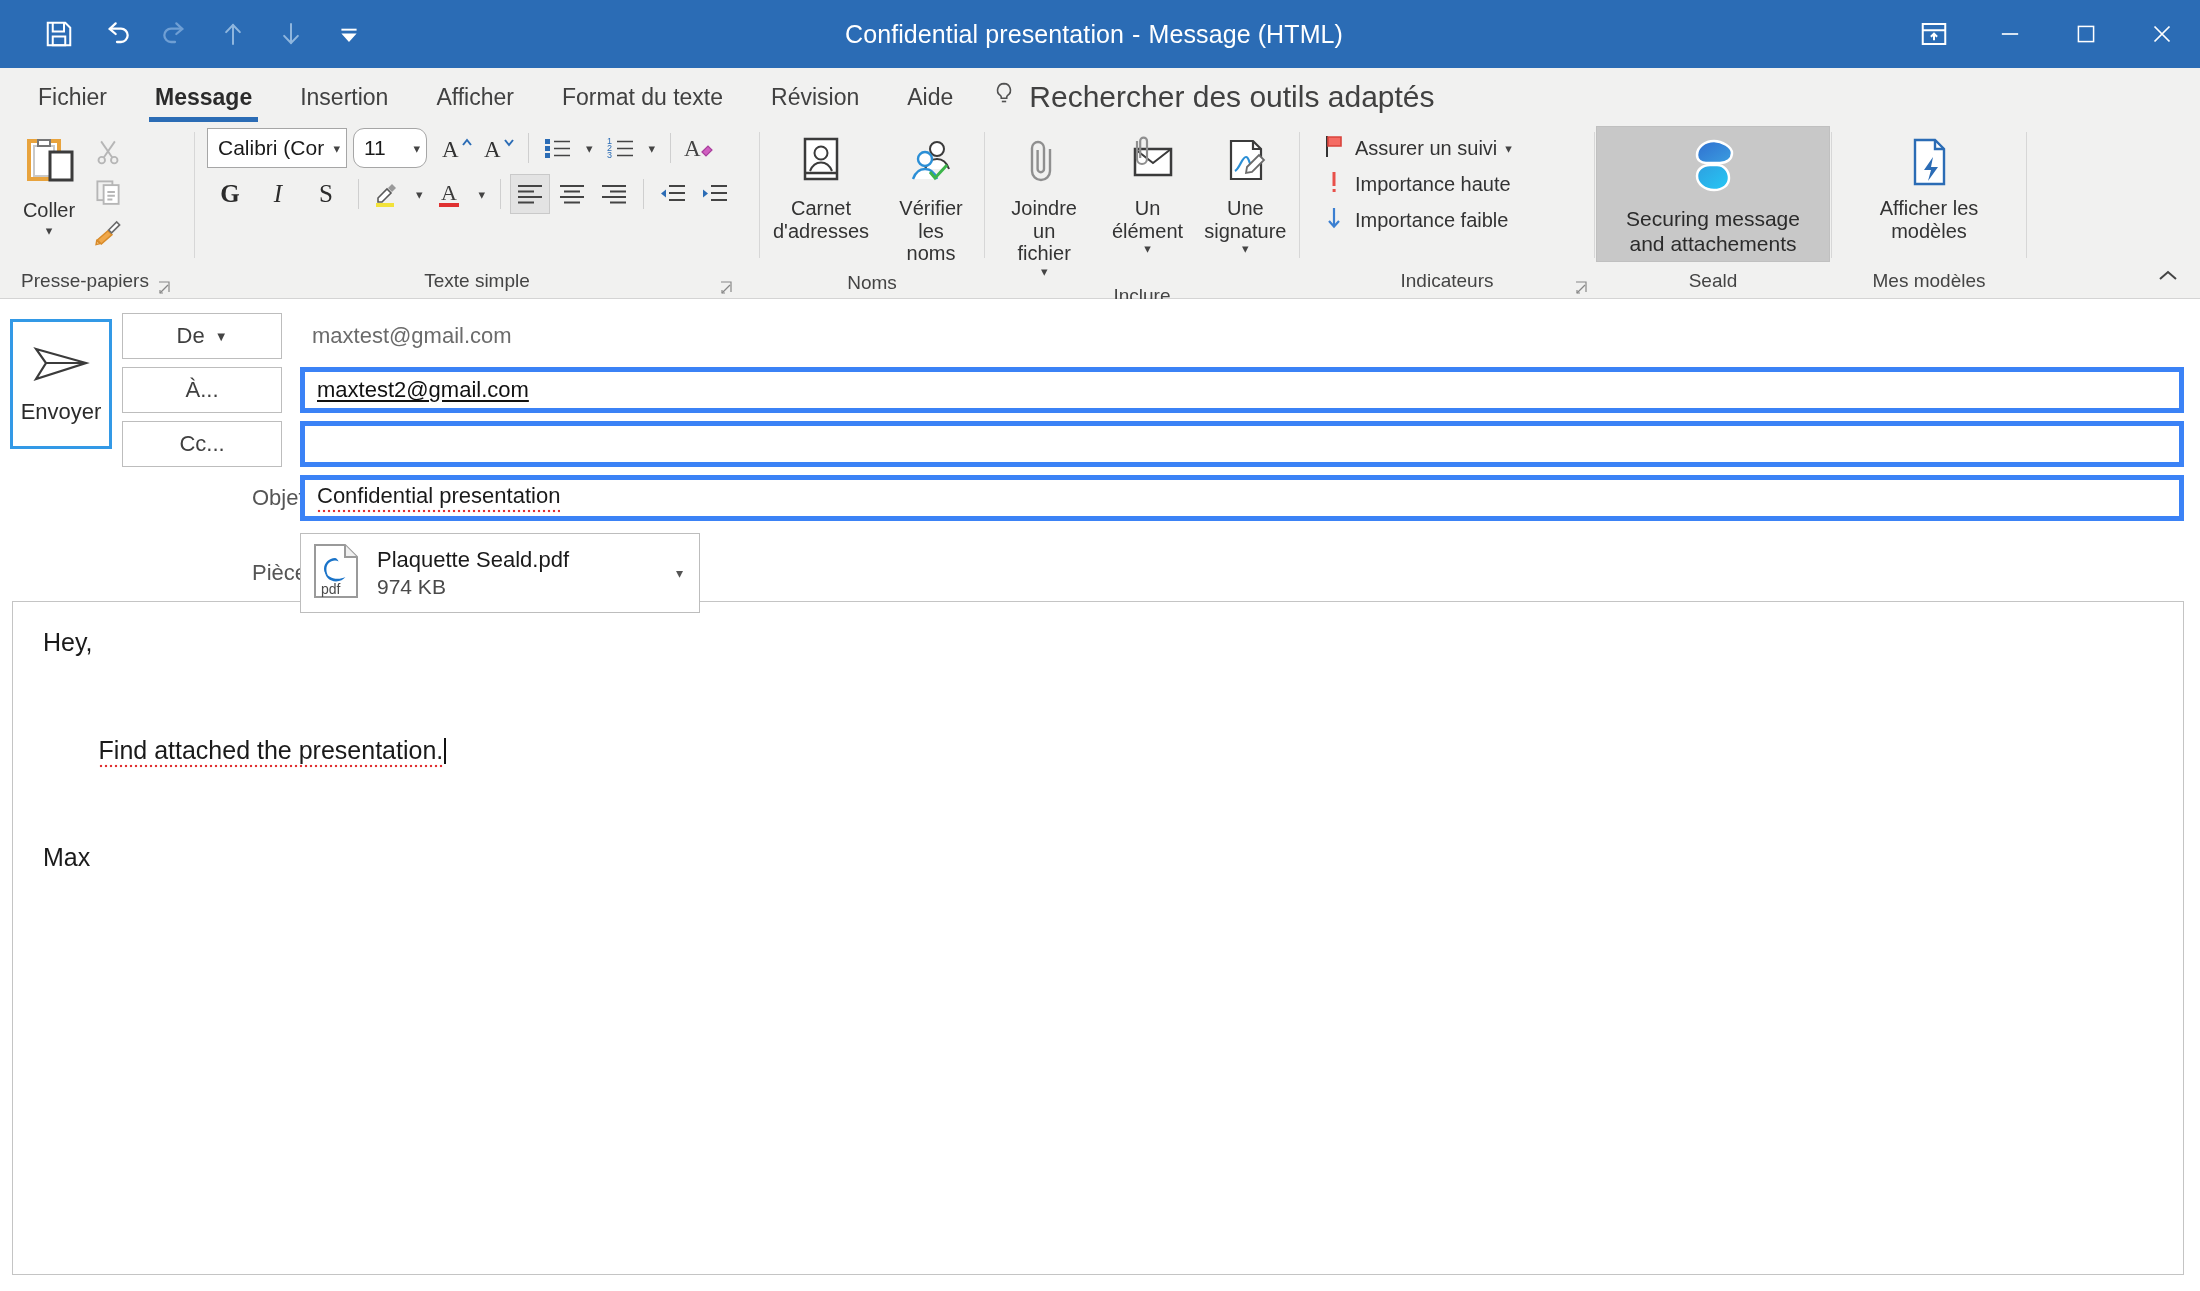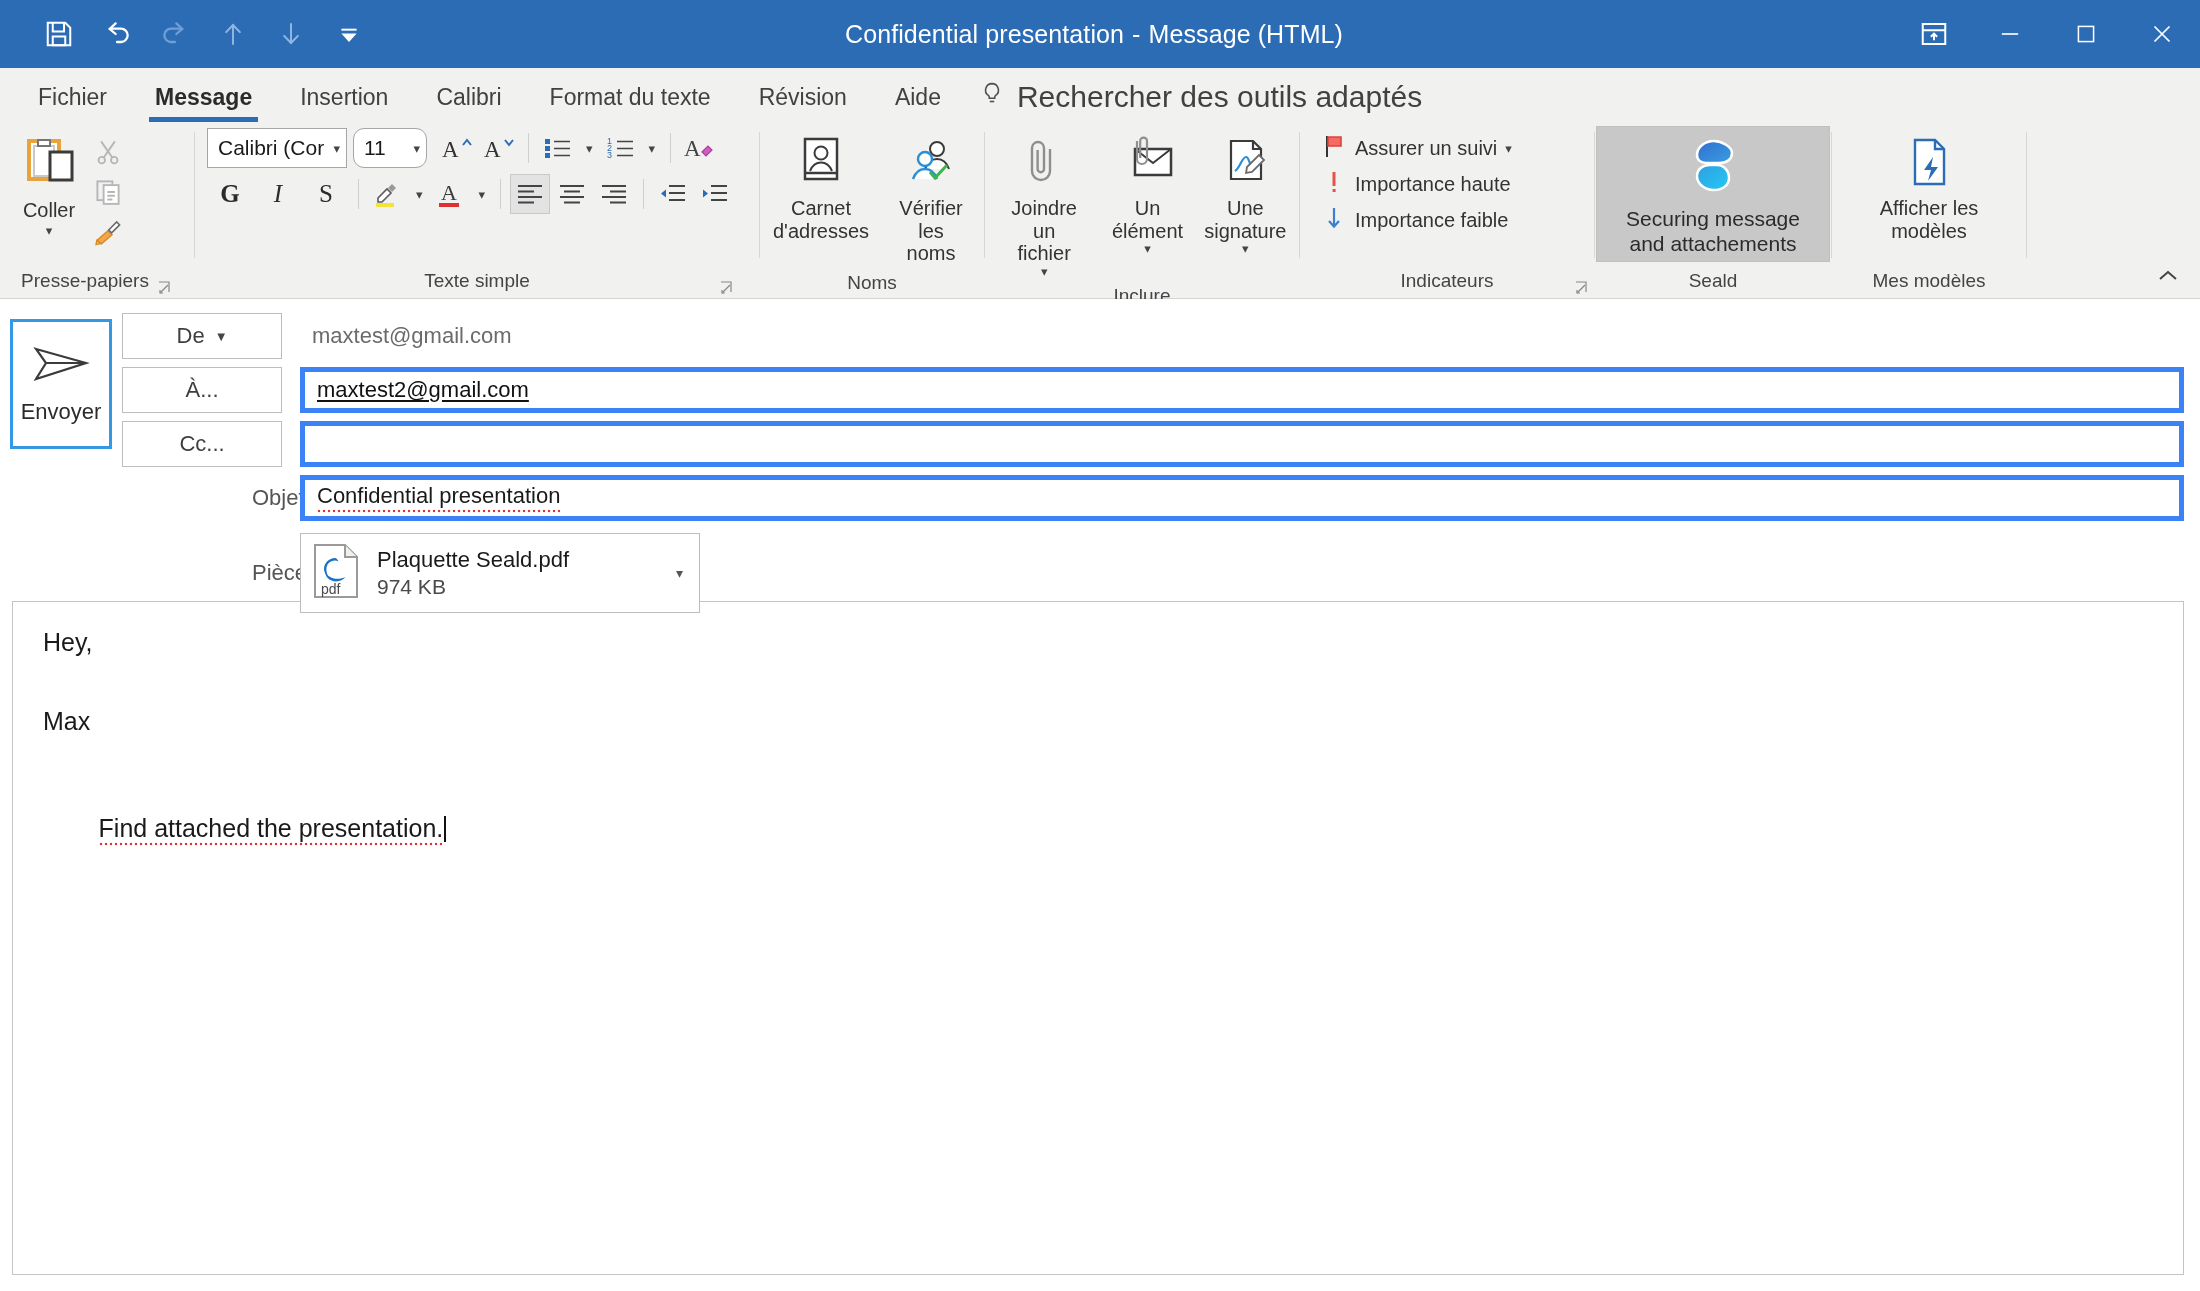--- a/index.html
+++ b/index.html
@@ -227,21 +227,21 @@
             <path d="M6 6l12 12M18 6L6 18"></path>
           </svg>
       </div>
     </div>
   </div>
 
   <div class="tabstrip">
     <div class="tab">Fichier</div>
     <div class="tab active">Message</div>
     <div class="tab">Insertion</div>
-    <div class="tab">Calibri</div>
+    <div class="tab">Afficher</div>
     <div class="tab">Format du texte</div>
     <div class="tab">Révision</div>
     <div class="tab">Aide</div>
     <div class="tellme">
       <span>
         <svg width="26" height="30" viewBox="0 0 24 26" fill="none" stroke="#515151" stroke-width="1.5">
           <path d="M12 2.5a6 6 0 0 0-3.4 10.9c.6.5.9 1.1.9 1.8v.8h5v-.8c0-.7.3-1.3.9-1.8A6 6 0 0 0 12 2.5z"></path>
           <path d="M10 19h4"></path>
         </svg>
       </span>
@@ -658,20 +658,20 @@
           </span>
           <span class="att-caret">▾</span>
         </div>
       </div>
     </div>
   </div>
 
   <div class="bodywrap">
     <div class="bodybox">
       <div class="bline">Hey,</div>
-      <div class="bline">Max</div>
       <div class="bline">
         <span class="spell">Find attached the presentation.</span><span class="caretbar"></span>
       </div>
+      <div class="bline">Max</div>
     </div>
   </div>
 
 </div>
 
 </body></html>

